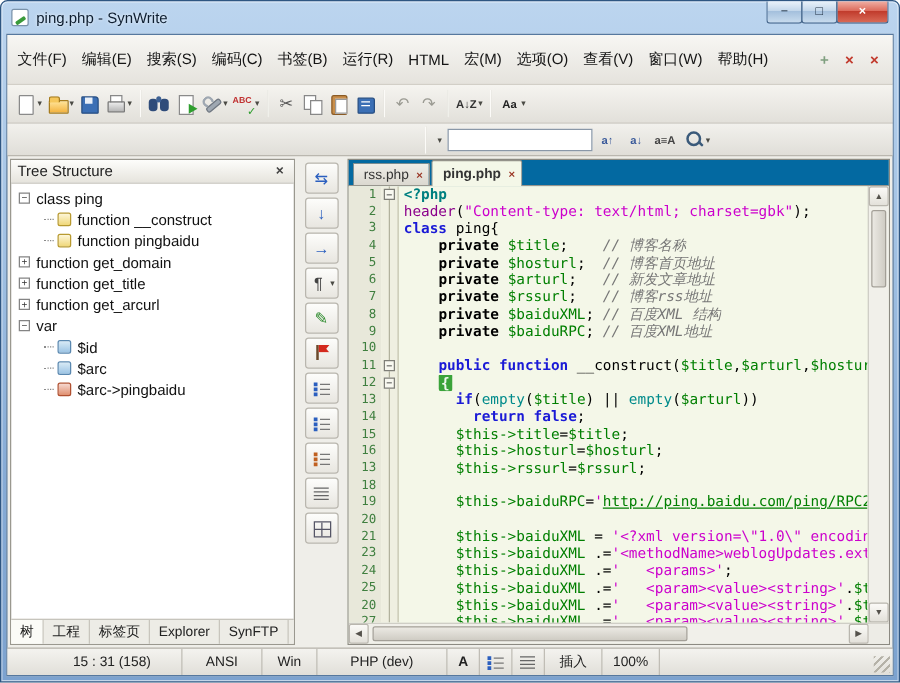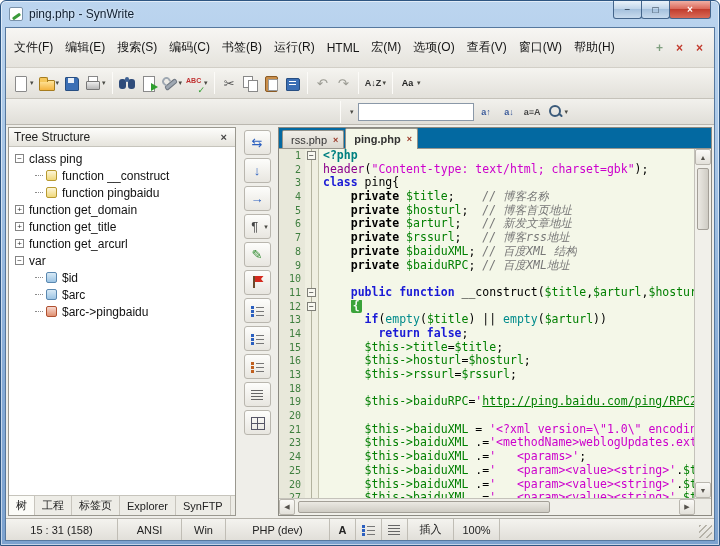--- a/index.html
+++ b/index.html
@@ -128,21 +128,21 @@
     background:linear-gradient(#FBFAF7,#E3E1DA);border:1px solid #B9B6AE;border-radius:2px;margin:0;}
   .vtrack{flex:1;position:relative;}
   .vthumb{position:absolute;top:3px;left:2px;right:2px;height:62px;background:linear-gradient(90deg,#EBE9E3,#CFCCC4);border:1px solid #A39F97;border-radius:2px;}
   .hscroll{height:17px;background:#F1F0EA;border-top:1px solid #C4C2BA;display:flex;flex:none;}
   .harrow{width:16px;height:100%;display:flex;align-items:center;justify-content:center;font-size:7px;color:#55524C;
     background:linear-gradient(#FBFAF7,#E3E1DA);border:1px solid #B9B6AE;border-radius:2px;flex:none;}
   .htrack{flex:1;position:relative;}
   .hthumb{position:absolute;left:3px;top:2px;bottom:2px;width:252px;background:linear-gradient(#EBE9E3,#CFCCC4);border:1px solid #A39F97;border-radius:2px;}
   .corner{width:16px;flex:none;background:#EDECE6;}
   
-  .statusbar{height:22px;border-top:1px solid #B5B2AA;background:linear-gradient(#F4F3EF,#E1DFD9);display:flex;font-size:11px;}
+  .statusbar{height:22px;border-top:1px solid #B5B2AA;background:linear-gradient(#F4F3EF,#E1DFD9);display:flex;font-size:11px;padding-left:28px;}
   .sb-cells{display:flex;align-items:stretch;}
   .sb-cell{border-right:1px solid #C0BDB5;display:flex;align-items:center;justify-content:center;color:#222;padding:0 4px;}
   .sb-cell:nth-child(1){width:112px;}
   .sb-cell:nth-child(2){width:64px;}
   .sb-cell:nth-child(3){width:44px;}
   .sb-cell:nth-child(4){width:104px;}
   .sb-cell:nth-child(5){width:26px;}
   .sb-cell:nth-child(6){width:26px;}
   .sb-cell:nth-child(7){width:26px;}
   .sb-cell:nth-child(8){width:46px;}

